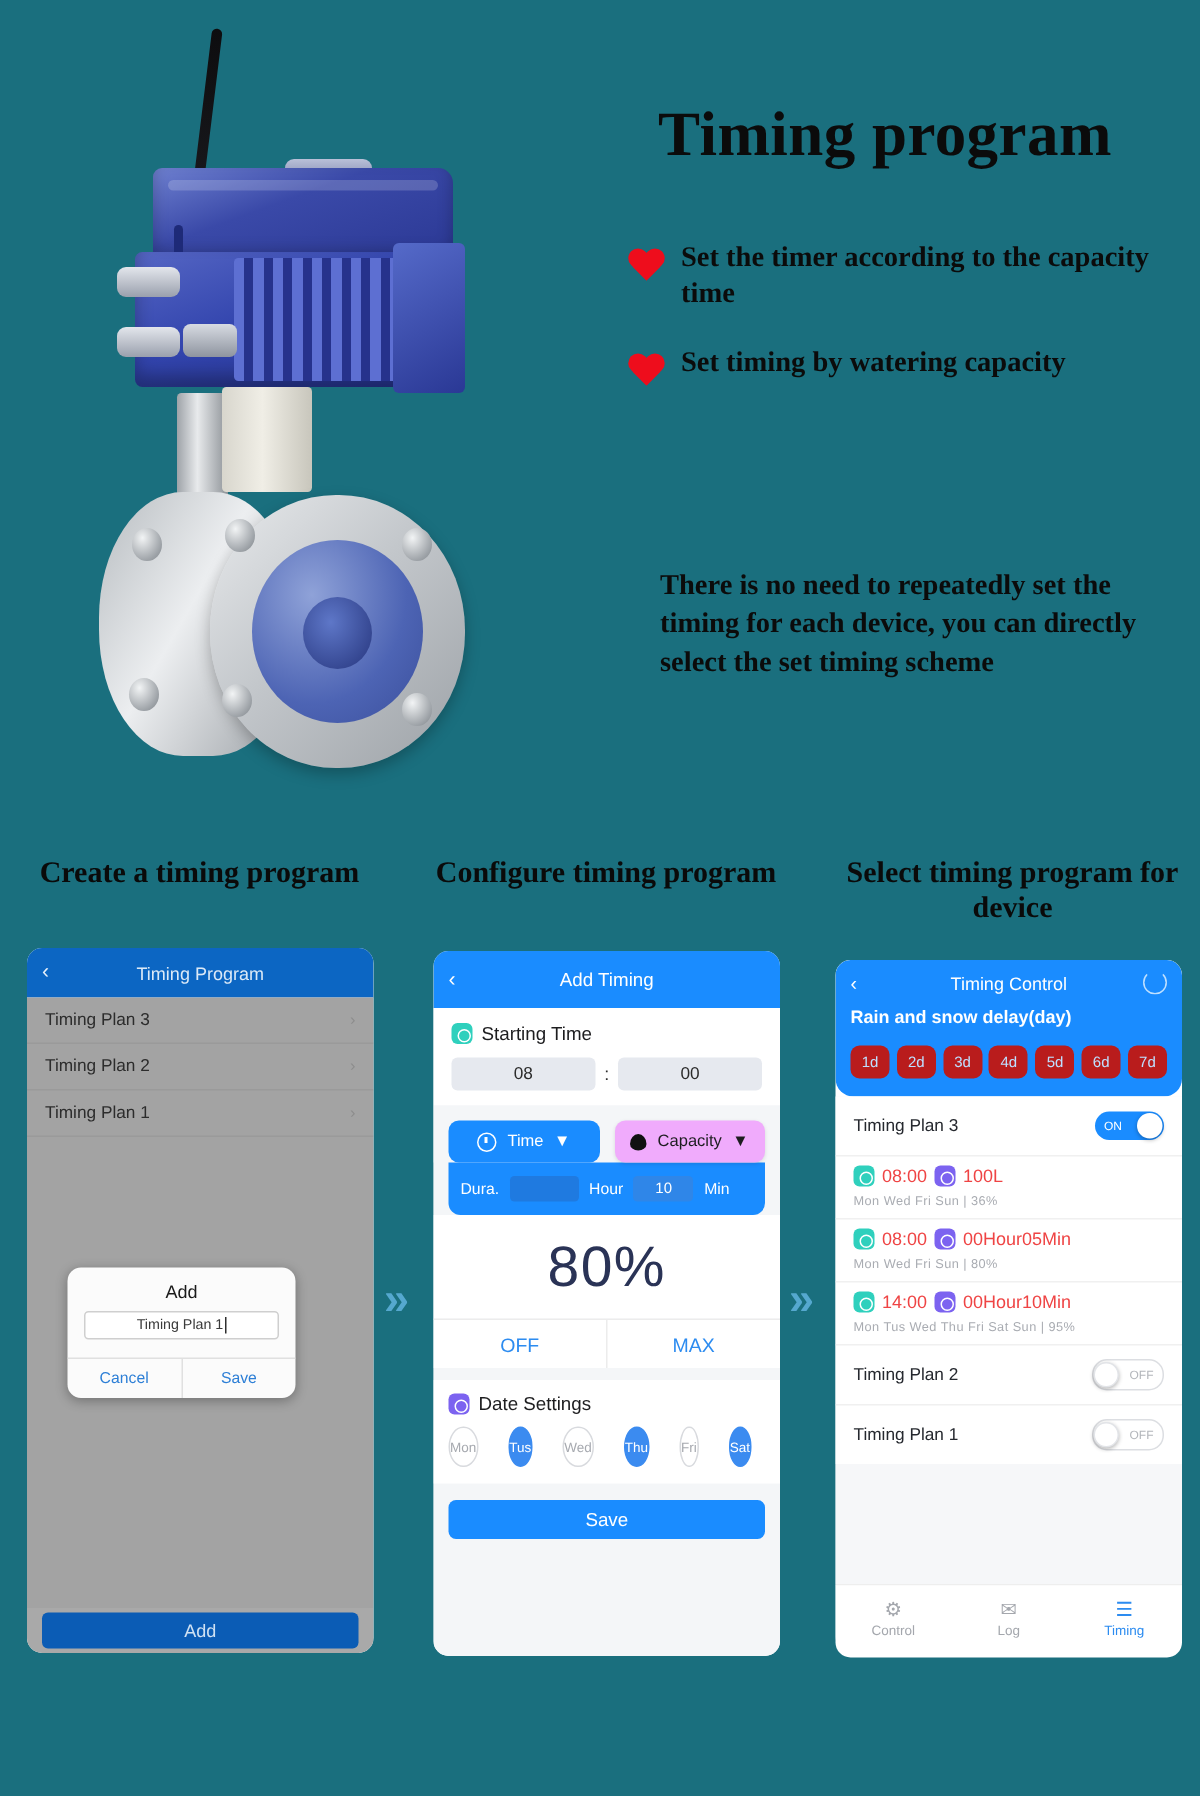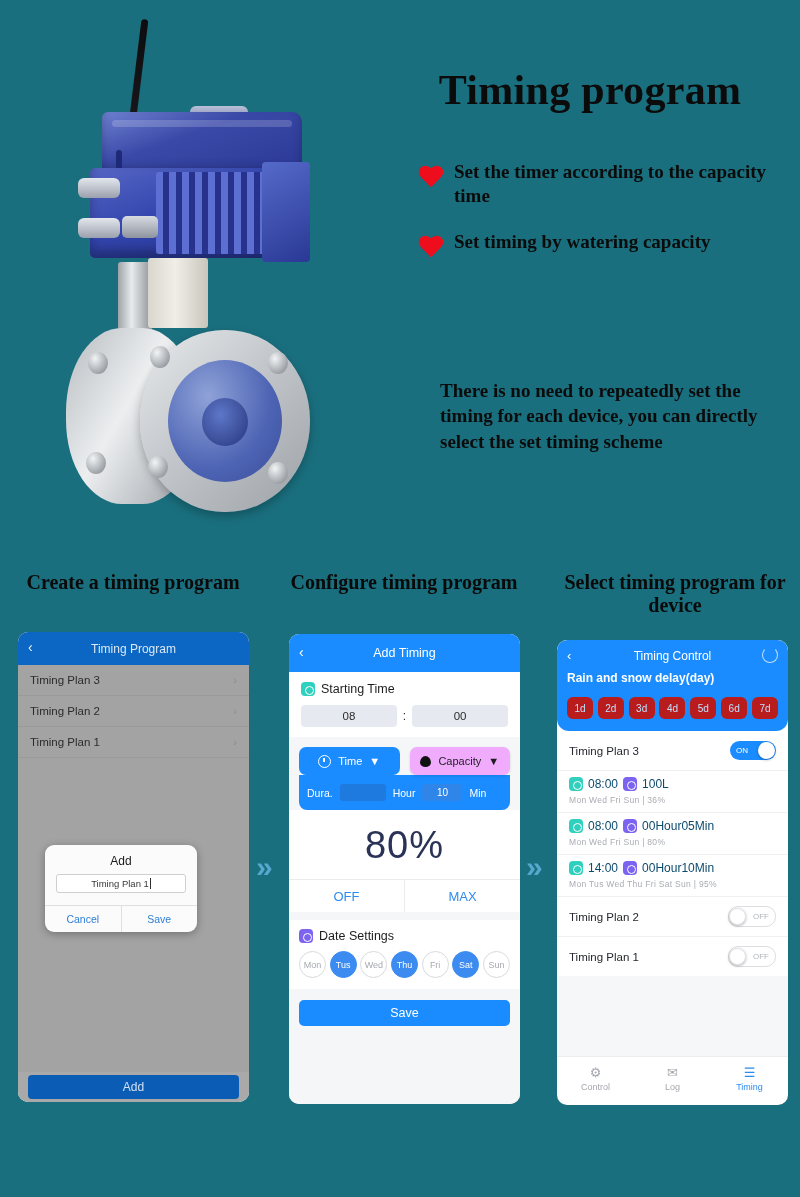--- a/index.html
+++ b/index.html
@@ -149,21 +149,21 @@
   .dur-hour{width:46px;}
   .dur-min{width:40px;background:#2f86e8;display:flex;align-items:center;justify-content:center;
     color:#fff;font-size:10px;}
   .pct{background:#fff;text-align:center;padding:14px 0 12px;font-size:38px;color:#2a3356;
     letter-spacing:1px;font-weight:300;}
   .offmax{background:#fff;display:flex;border-top:1px solid #ececec;height:32px;}
   .offmax div{flex:1;display:flex;align-items:center;justify-content:center;
     font-size:13px;color:#2d8cf0;}
   .offmax div+div{border-left:1px solid #ececec;}
   .dates{background:#fff;margin-top:8px;padding:9px 10px 11px;}
-  .days{display:flex;justify-content:space-between;margin-top:8px;}
+  .days{display:flex;justify-content:space-between;margin-top:8px;gap:20px;}
   .day{width:25px;height:25px;border-radius:50%;display:flex;align-items:center;
     justify-content:center;font-size:9px;border:1px solid #d8dade;color:#a6a9af;background:#fff;}
   .day.sel{background:#3b8bf0;color:#fff;border-color:#3b8bf0;}
   .save-btn{margin:11px 10px 0;height:26px;background:#1a8cff;color:#fff;border-radius:5px;
     display:flex;align-items:center;justify-content:center;font-size:12.5px;}
 
   
   .p3-head{background:#1a8cff;padding:8px 10px 12px;border-radius:10px 10px 12px 12px;}
   .p3-top{display:flex;align-items:center;justify-content:center;position:relative;height:16px;}
   .p3-top .back{position:absolute;left:0;top:0;color:#fff;font-size:13px;}
@@ -183,21 +183,21 @@
   .toggle.on{background:#1a8cff;justify-content:flex-start;padding-left:6px;}
   .toggle.off{background:#fff;border:1px solid #dcdee2;justify-content:flex-end;padding-right:6px;}
   .toggle .t-lbl{font-size:8px;}
   .toggle.on .t-lbl{color:#fff;}
   .toggle.off .t-lbl{color:#b3b6bb;}
   .knob{position:absolute;width:17px;height:17px;border-radius:50%;background:#fff;
     box-shadow:0 1px 3px rgba(0,0,0,.3);top:1px;}
   .toggle.on .knob{right:1px;}
   .toggle.off .knob{left:0px;border:1px solid #e2e4e8;box-sizing:border-box;}
   .ent{padding:6px 12px 7px;border-top:1px solid #f0f0f0;}
-  .ent-main{display:flex;align-items:flex-start;gap:5px;font-size:12px;color:#0c4a6e;}
+  .ent-main{display:flex;align-items:flex-start;gap:5px;font-size:12px;color:#ef4444;}
   .ent-sub{font-size:8.5px;color:#a9acb2;margin-top:4px;letter-spacing:.3px;}
   .plan-simple{background:#fff;display:flex;align-items:center;justify-content:space-between;
     padding:9px 12px;font-size:11.5px;color:#25282e;border-top:1px solid #f0f0f0;}
   .p3-foot{background:#fff;height:44px;display:flex;align-items:center;border-top:1px solid #eee;
     border-radius:0 0 10px 10px;}
   .tab{flex:1;display:flex;flex-direction:column;align-items:center;gap:3px;font-size:9px;color:#a4a7ad;}
   .tab.act{color:#2d8cf0;}
   .tab .gi{font-size:13px;line-height:1;}
 </style>
 </head>

